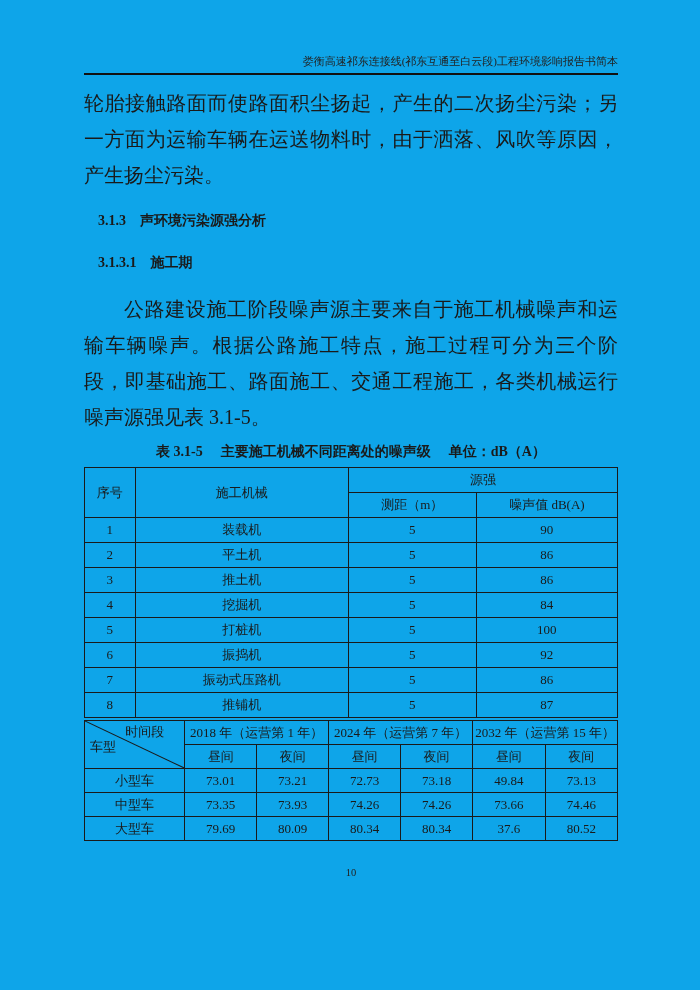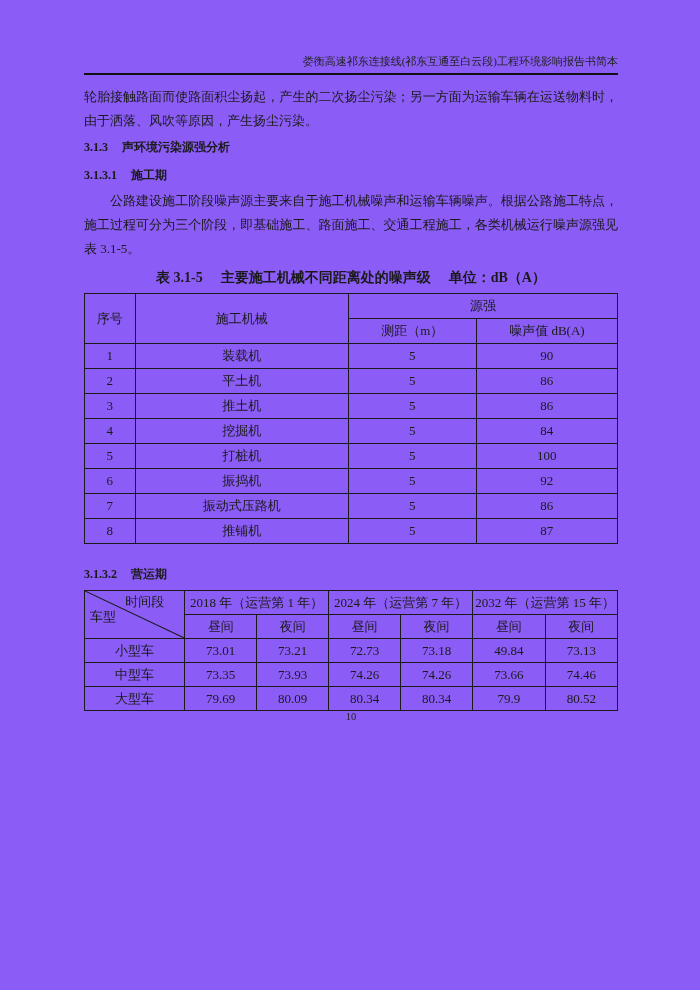--- a/index.html
+++ b/index.html
@@ -1,49 +1,49 @@
 <!DOCTYPE html>
 <html lang="zh"><head>
 <meta charset="utf-8">
 <style>
   html,body{margin:0;padding:0;background:#e8e8e8;}
   .page{
     position:relative;
     width:700px;height:990px;
     margin:0 auto;
-    background:#8b5cf6;
+    background:#0ea5e9;
     box-sizing:border-box;
     padding:50px 82px 0 84px;
     overflow:hidden;
     font-family:"Liberation Serif","DejaVu Serif",serif;
     color:#1a1a1a;
   }
   
   .doc-header{
     text-align:right;
     font-size:11px;
     line-height:22px;
     border-bottom:2px solid #111;
     padding-bottom:1px;
     color:#222;
   }
   
   .para{
-    font-size:13px;
-    line-height:24px;
+    font-size:20px;
+    line-height:36px;
     text-align:justify;
     margin:0;
   }
   .para.indent{ text-indent:2em; }
   .para.first{ margin-top:10px; }
   .sec-heading{
-    font-size:12px;
+    font-size:14px;
     font-weight:bold;
     line-height:28px;
-    margin:0;
+    margin:14px;
   }
   .sec-heading .num{ margin-right:14px; }
   .sec-heading.mt{ margin-top:16px; }
   
   .tbl-caption{
     text-align:center;
     font-size:14px;
     font-weight:bold;
     line-height:26px;
     margin-top:4px;
@@ -72,20 +72,21 @@
   table.t316 td, table.t316 th{ height:24px; }
   
   .diag-cell{ position:relative; padding:0; }
   .diag-cell svg{ position:absolute; inset:0; width:100%; height:100%; }
   .diag-top{ position:absolute; top:3px; right:20px; font-size:13px; }
   .diag-bottom{ position:absolute; bottom:13px; left:5px; font-size:13px; }
   
   .page-footer{
     text-align:center;
     font-size:10.5px;
+    margin-top:26px;
     color:#222;
   }
 </style>
 </head>
 <body>
 
 <div class="page">
 
   <div class="doc-header">
     <span>娄衡高速祁东连接线(祁东互通至白云段)工程环境影响报告书简本</span>
@@ -168,23 +169,20 @@
       </tr>
       <tr>
         <td>8</td>
         <td>推铺机</td>
         <td>5</td>
         <td>87</td>
       </tr>
     </tbody>
   </table>
 
-  <p class="sec-heading mt">
-    <span class="num">3.1.3.2</span><span>营运期</span>
-  </p>
 
 
 
 
   <table class="doc-table t316">
     <colgroup>
       <col style="width:18.8%">
         <col style="width:13.5%">
         <col style="width:13.5%">
         <col style="width:13.5%">
@@ -230,21 +228,21 @@
         <td>74.26</td>
         <td>73.66</td>
         <td>74.46</td>
       </tr>
       <tr>
         <td>大型车</td>
         <td>79.69</td>
         <td>80.09</td>
         <td>80.34</td>
         <td>80.34</td>
-        <td>79.9</td>
+        <td>37.6</td>
         <td>80.52</td>
       </tr>
     </tbody>
   </table>
 
   <div class="page-footer">10</div>
 
 </div>
 
 </body></html>

